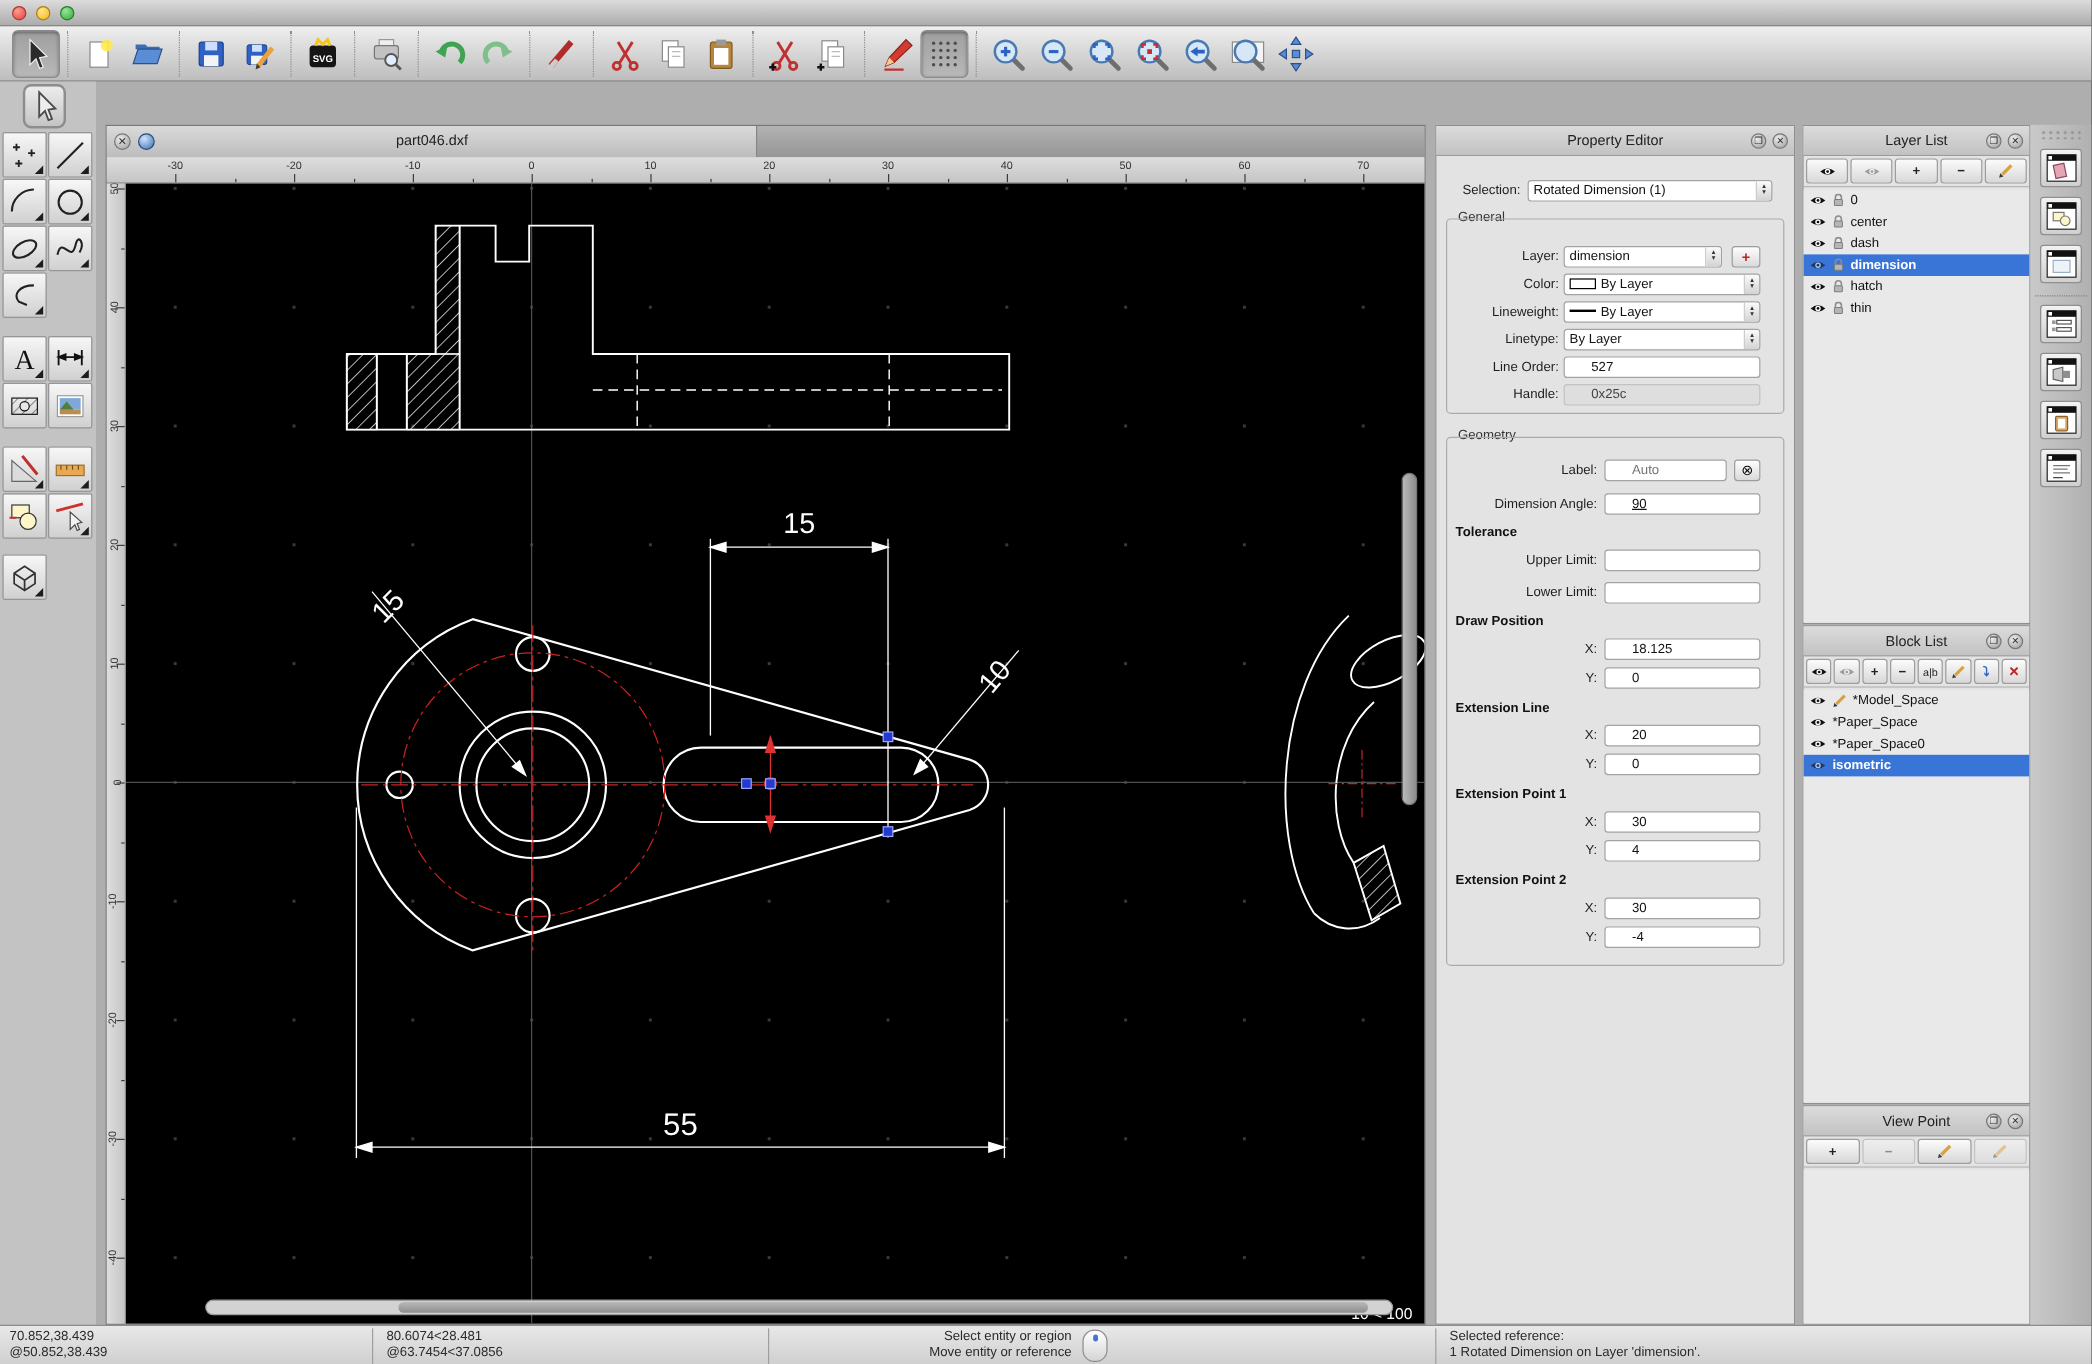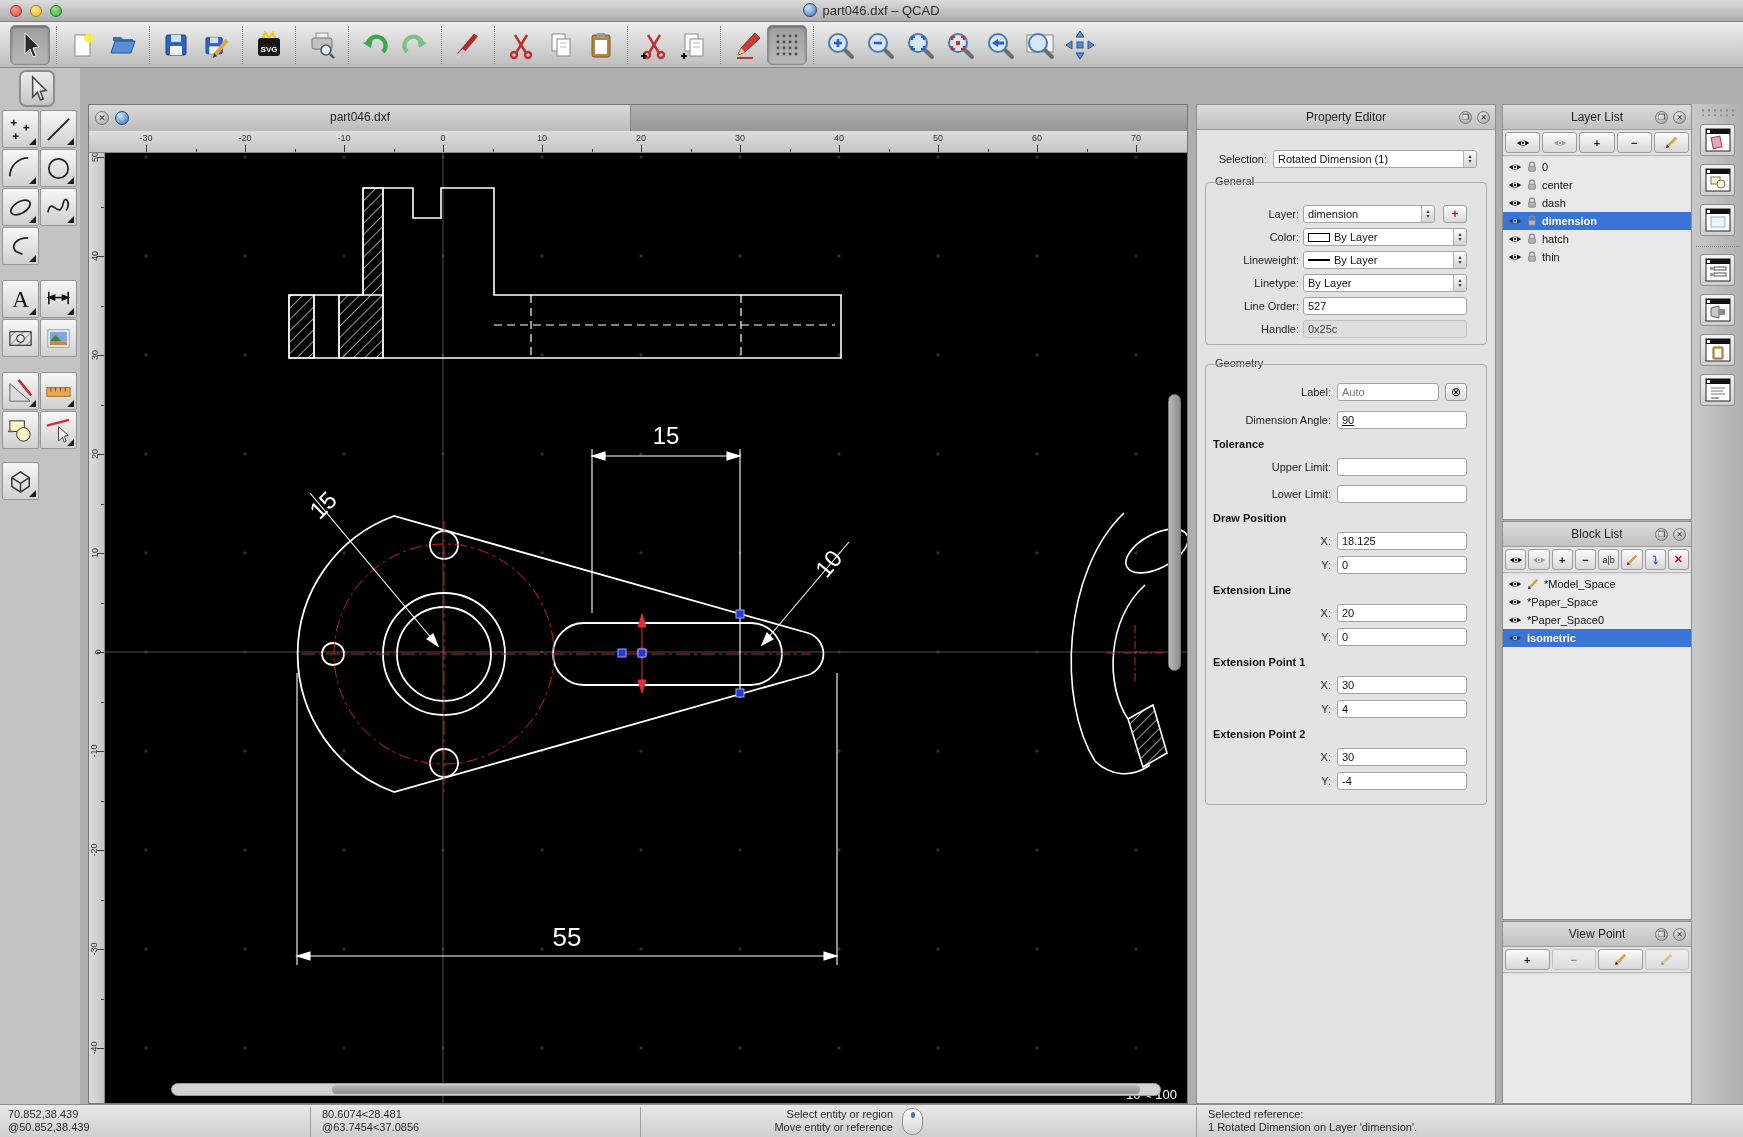--- a/index.html
+++ b/index.html
@@ -82,21 +82,21 @@
   .pt-btns{position:absolute;right:5px;top:6px;display:flex;gap:5px}
   .pt-btn{width:13px;height:13px;border-radius:50%;
     background:radial-gradient(circle at 35% 30%,#ededed,#9c9c9c);border:1px solid #767676;
     font-size:8px;line-height:11px;text-align:center;color:#2e2e2e}
 
   
   #prop-panel{left:1196px;top:104px;width:300px;height:1000px}
   .plab{position:absolute;font-size:11px;color:#1e1e1e;text-align:right}
   .ptitle{position:absolute;font-size:11px;color:#111;font-weight:bold}
   .pfield{position:absolute;height:18px;background:#fff;border:1px solid #a3a3a3;border-radius:3px;
-    font-size:11px;line-height:16px;padding:0 4px;color:#111;
+    font-size:11px;line-height:16px;padding:0 22px;color:#111;
     font-family:"Liberation Sans",sans-serif}
   .pfield.disabled{background:#dedede;border-color:#c2c2c2;color:#444}
   .combo{position:absolute;height:18px;background:#fff;border:1px solid #a3a3a3;border-radius:3px;
     font-size:11px;line-height:16px;padding:0 16px 0 4px;color:#111;overflow:hidden;white-space:nowrap}
   .stepper{position:absolute;right:0;top:0;bottom:0;width:13px;
     background:linear-gradient(#fbfbfb,#d3d3d3);border-left:1px solid #b3b3b3;
     display:flex;flex-direction:column;align-items:center;justify-content:center;
     font-size:6px;line-height:5px;color:#333;border-radius:0 2px 2px 0}
   .stepper::before{content:"▴"}
   .stepper::after{content:"▾"}
@@ -197,21 +197,20 @@
         <rect x="1" y="1" width="24" height="5" fill="#111"></rect>
         <rect x="2" y="2" width="3" height="3" fill="#fff"></rect>
       </symbol>
     </defs>
   </svg>
 
   <div id="titlebar">
     <div id="tl-close" class="tl"></div>
     <div id="tl-min" class="tl"></div>
     <div id="tl-zoom" class="tl"></div>
-    <div id="win-title"><span class="appicon"></span><span>part046.dxf – QCAD</span></div>
   </div>
 
   <div id="main-toolbar">
     <div class="tbtn pressed">
       <svg class="ti" viewBox="0 0 30 30">
         <polygon points="10,3 10,24 15,19 18,27 21,26 18,18 24,17" fill="#2b2b2b" stroke="#f0f0f0"></polygon>
       </svg>
     </div>
     <div class="tsep"></div>
     <div class="tbtn">

